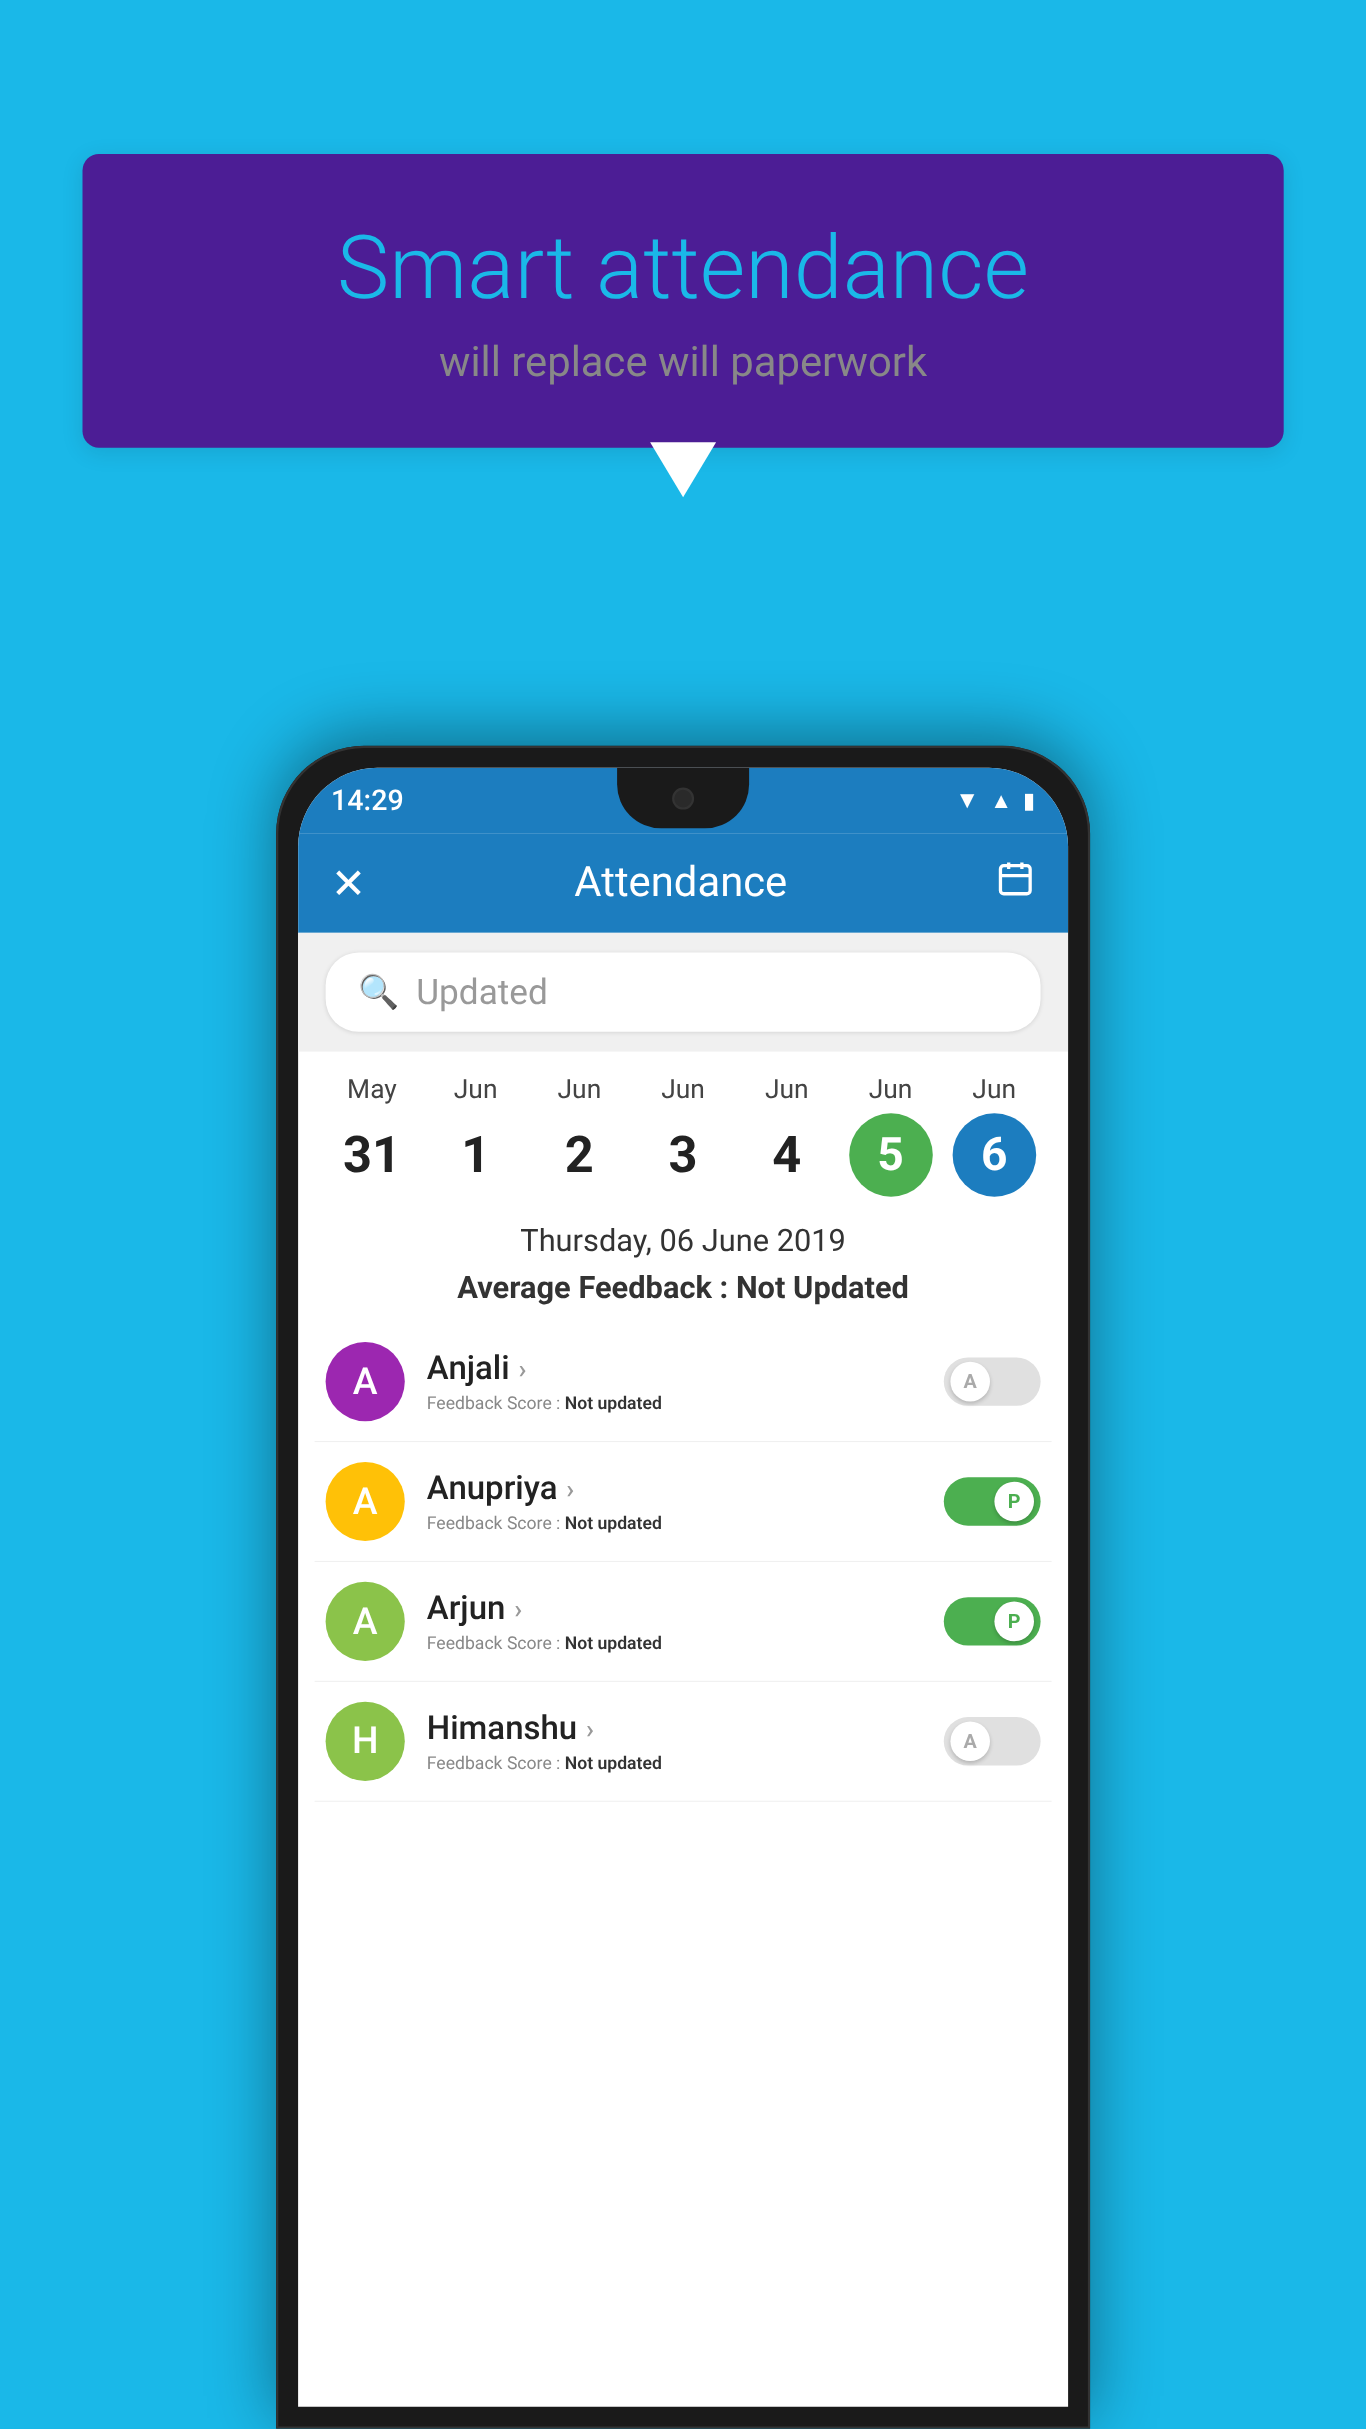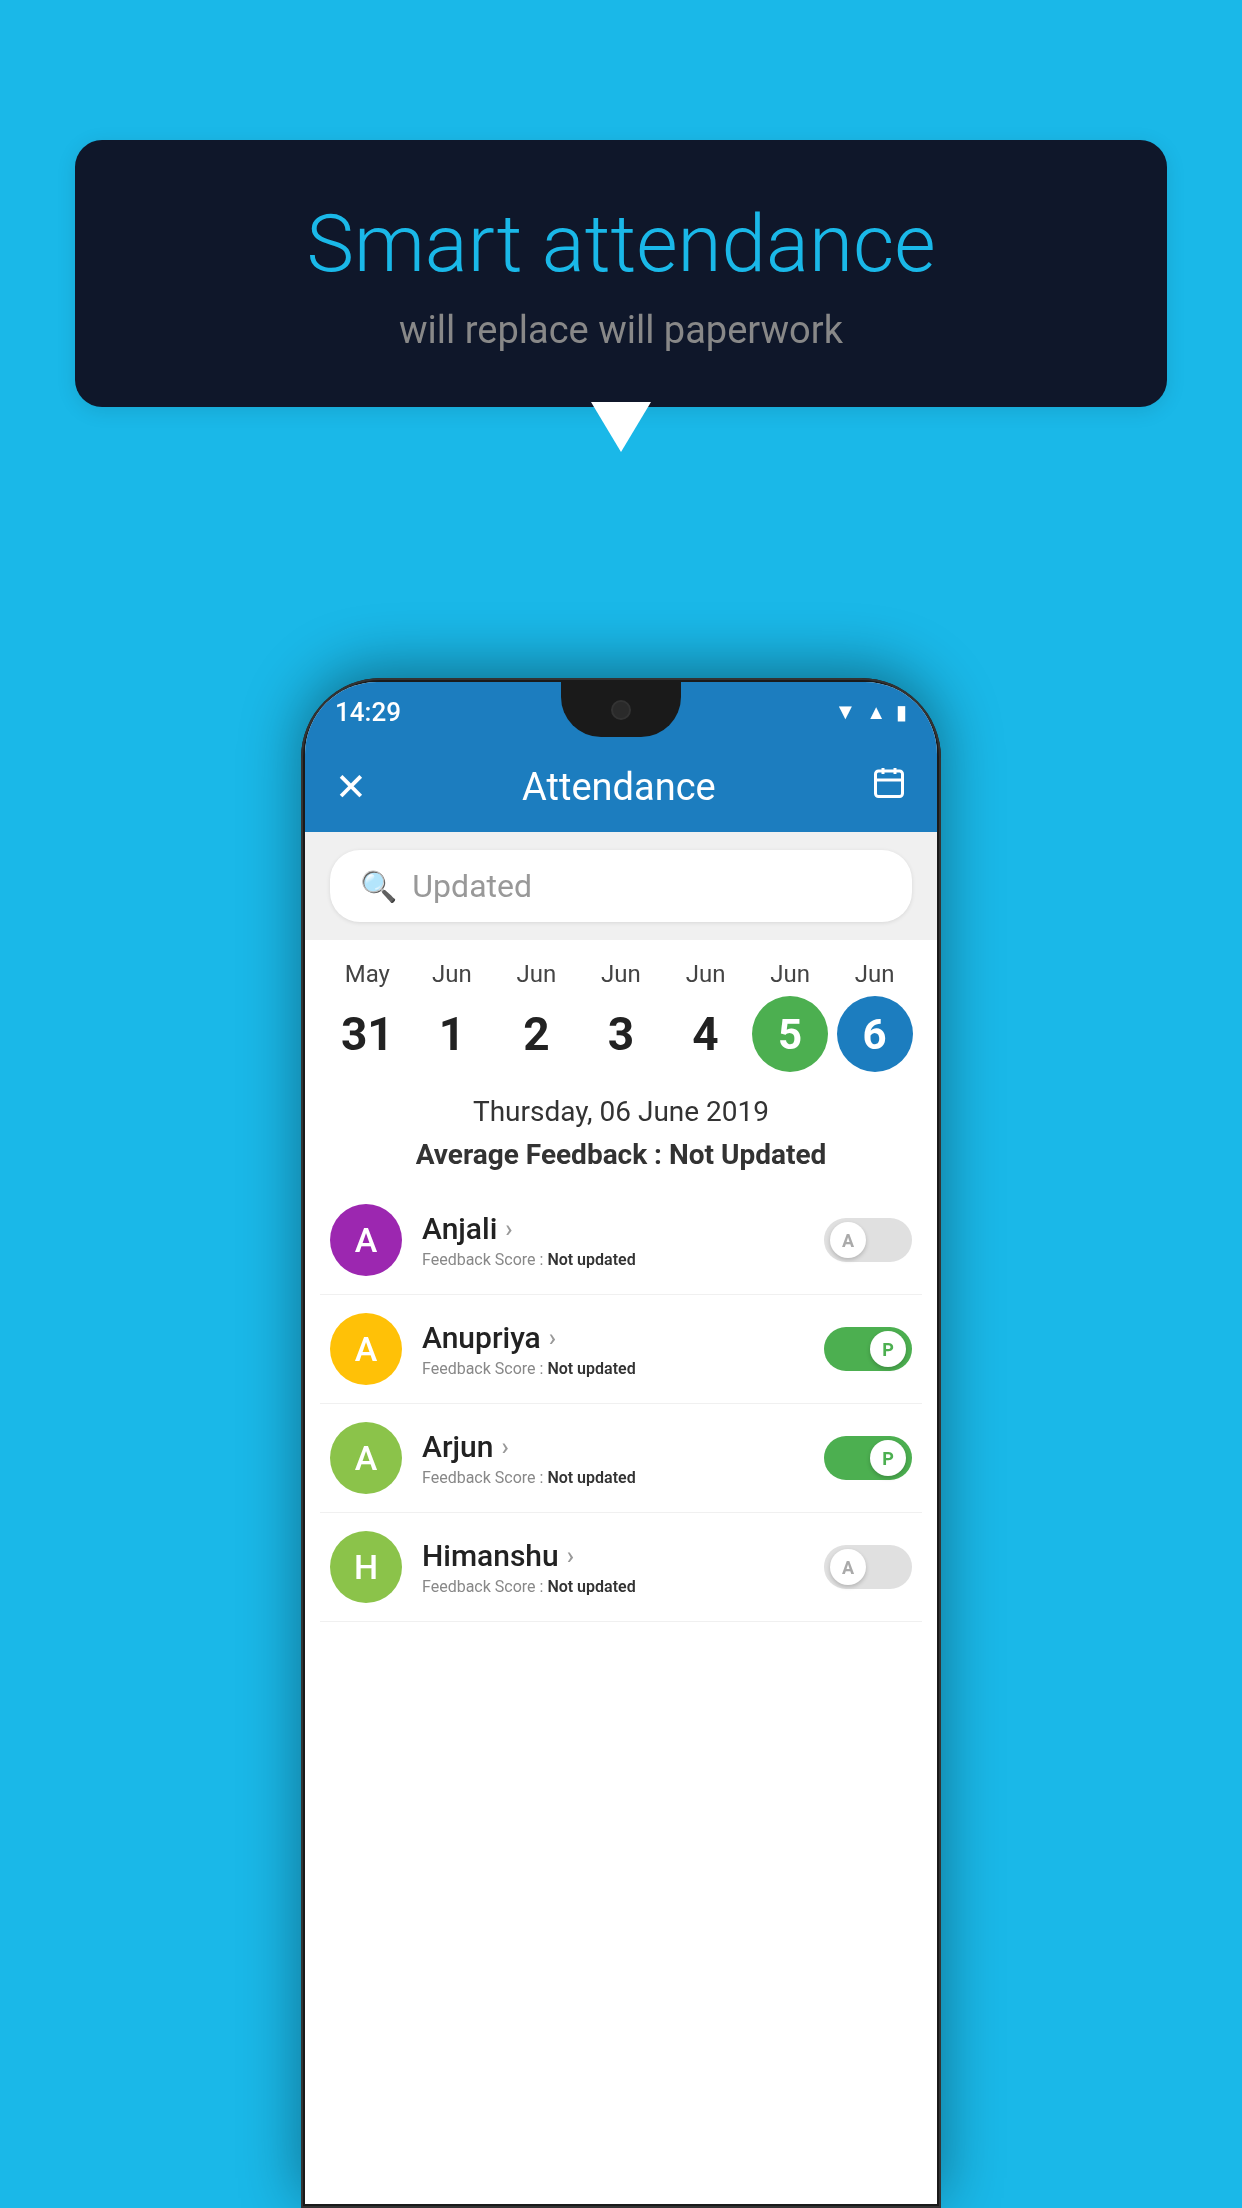--- a/index.html
+++ b/index.html
@@ -14,22 +14,22 @@
 
     
     .speech-bubble-container {
       position: absolute;
       top: 140px;
       left: 75px;
       right: 75px;
       z-index: 10;
     }
     .speech-bubble {
-      background: #0f172a;
-      border-radius: 27px;
+      background: #4c1d95;
+      border-radius: 15px;
       padding: 60px 50px 55px;
       text-align: center;
       box-shadow: 0 4px 20px rgba(0,0,0,0.1);
       position: relative;
     }
     .speech-bubble::after {
       content: '';
       position: absolute;
       bottom: -45px;
       left: 50%;
@@ -52,25 +52,25 @@
       color: #888;
       font-weight: 400;
     }
 
     
     .phone-frame {
       position: absolute;
       bottom: 0;
       left: 50%;
       transform: translateX(-50%);
-      width: 640px;
+      width: 740px;
       height: 1530px;
       background: #1a1a1a;
       border-radius: 80px 80px 0 0;
-      padding: 4px;
+      padding: 20px;
       box-shadow: 0 -10px 60px rgba(0,0,0,0.4), inset 0 0 0 2px #333;
       overflow: hidden;
     }
 
     
     .phone-screen {
       width: 100%;
       height: 100%;
       background: white;
       border-radius: 72px 72px 0 0;

